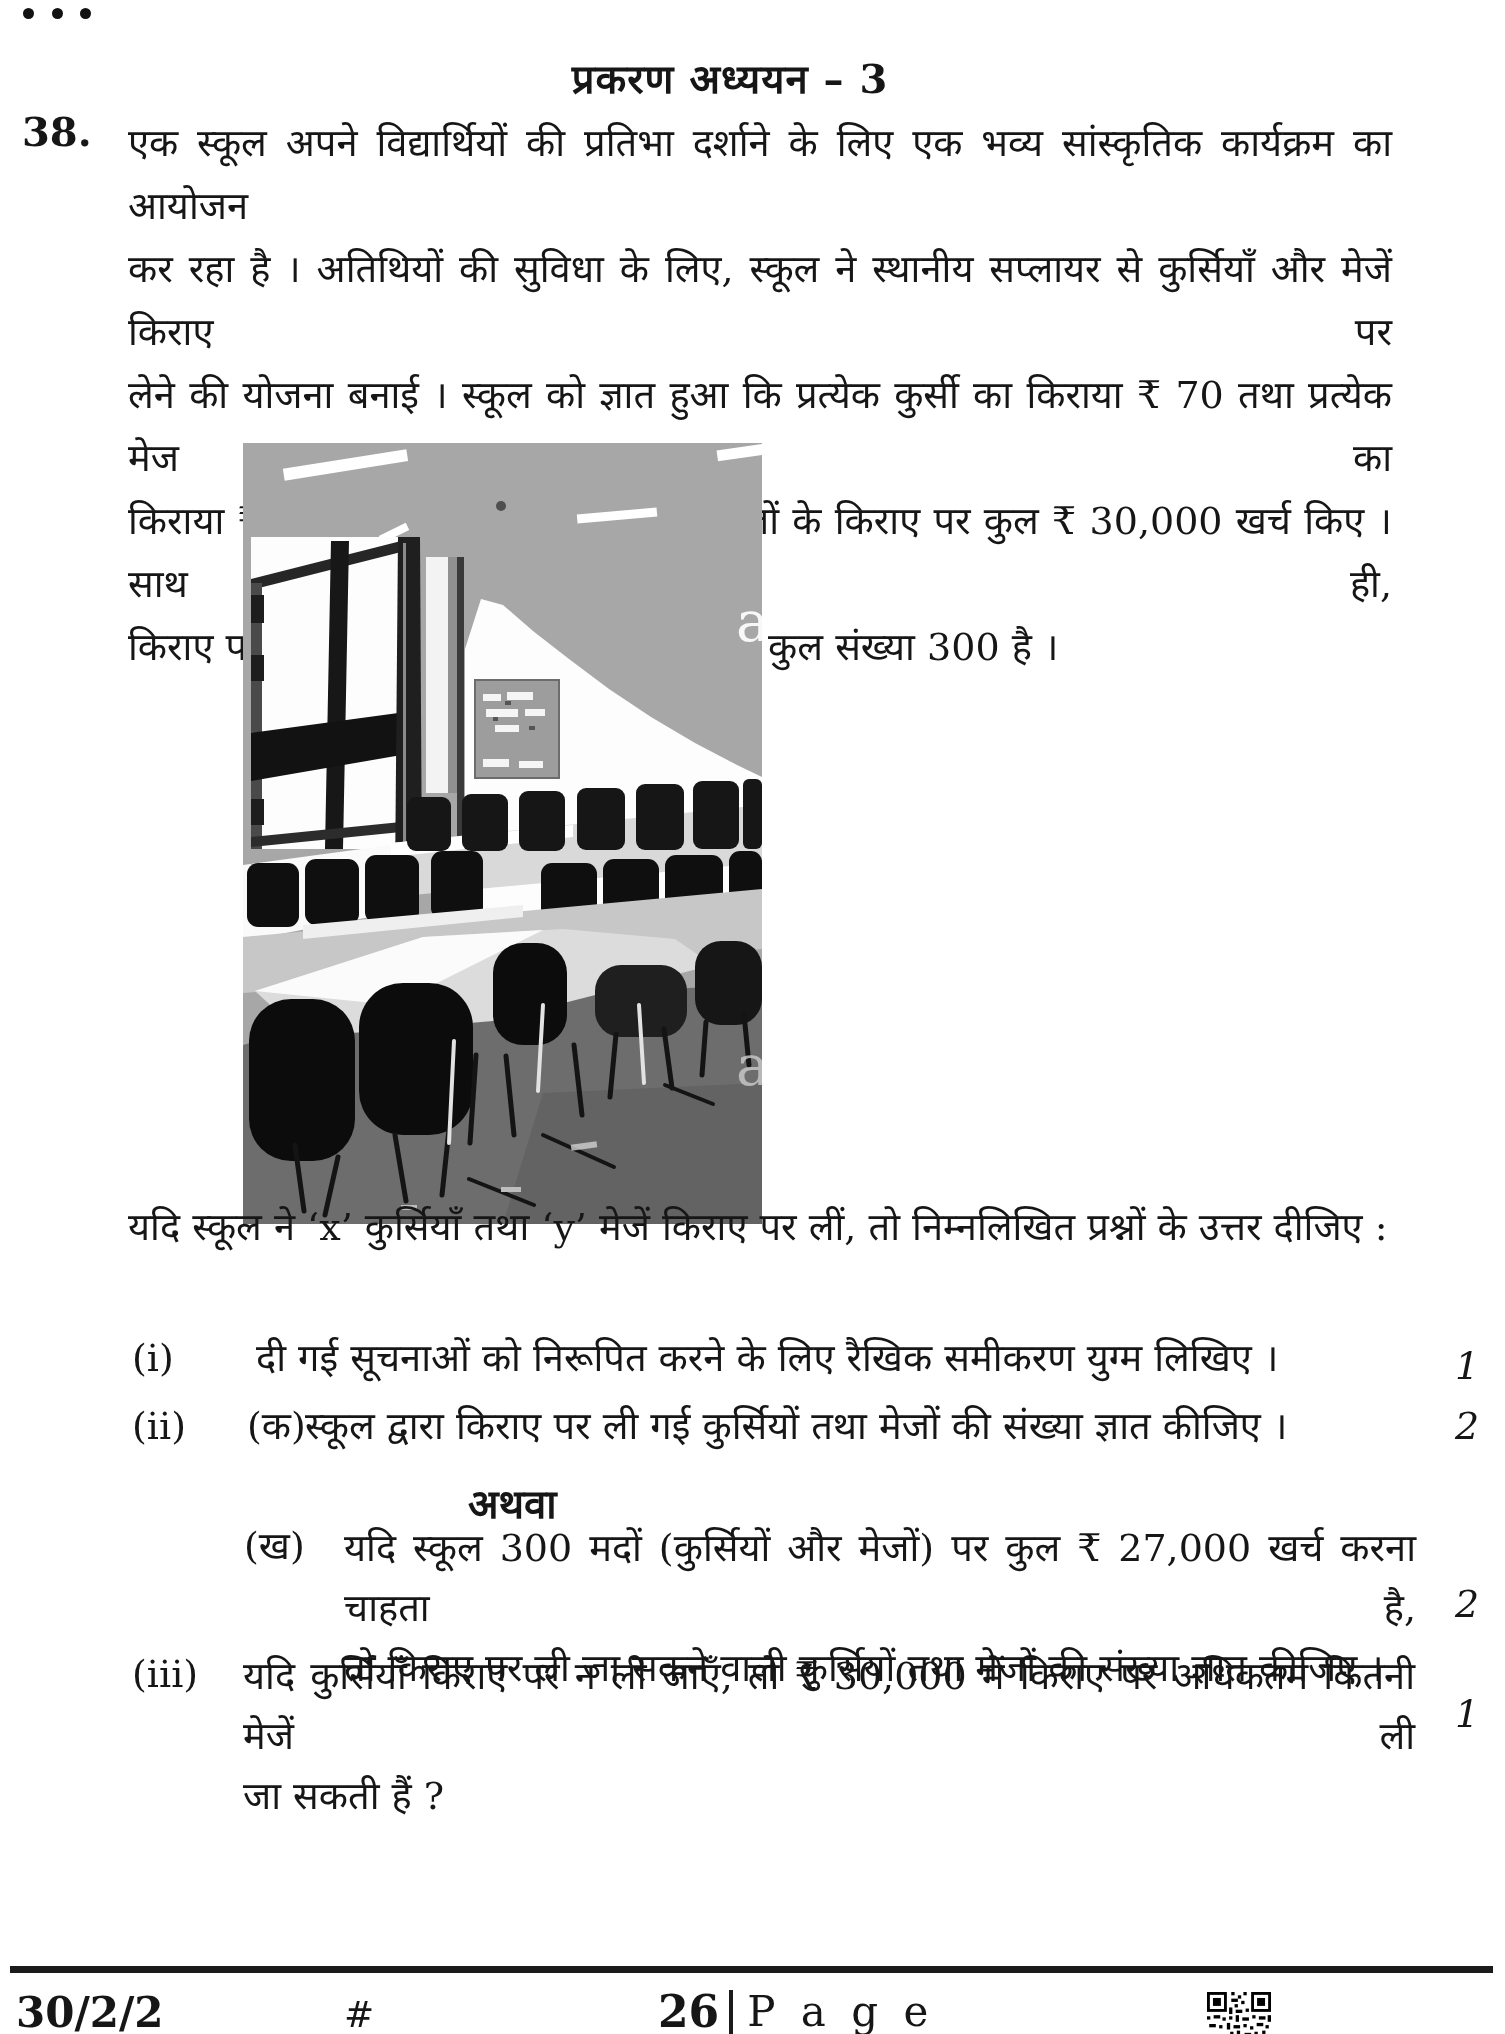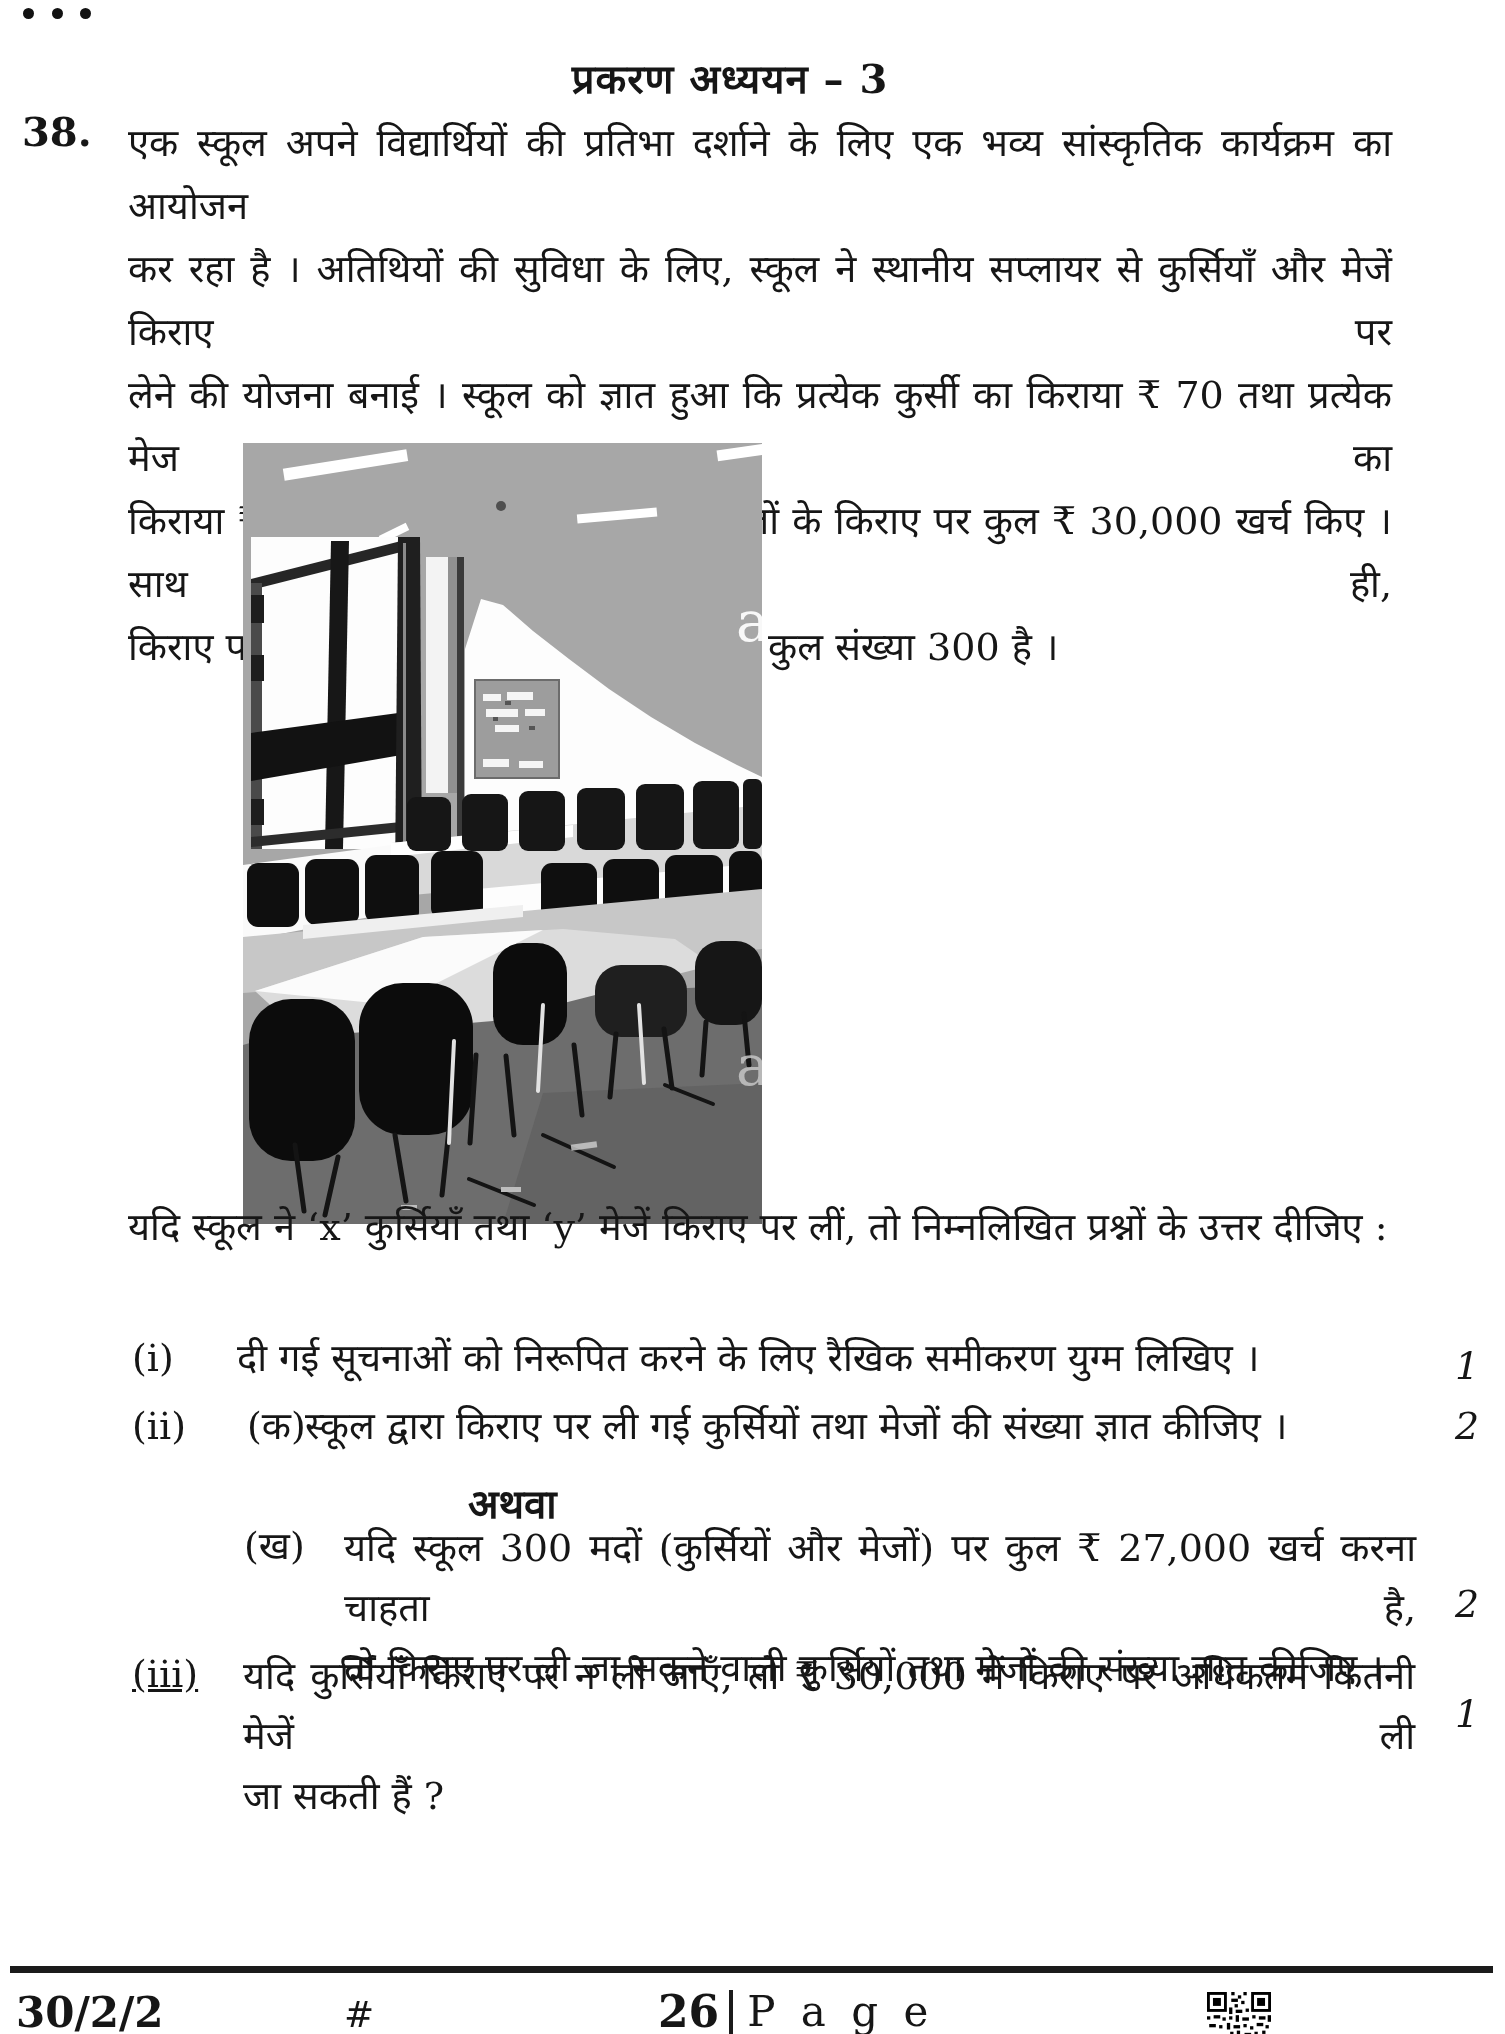--- a/index.html
+++ b/index.html
@@ -163,38 +163,38 @@
     <rect x="258" y="744" width="20" height="5" fill="#bdbdbd"></rect>
     <rect x="158" y="762" width="16" height="5" fill="#bdbdbd"></rect>
 
     <text x="493" y="198" font-size="56" fill="#ffffff" opacity="0.92" font-family="DejaVu Serif, serif">a</text>
     <text x="493" y="642" font-size="56" fill="#c6c6c6" opacity="0.85" font-family="DejaVu Serif, serif">a</text>
   </svg>
 
   <div class="abs hindi" style="top:1199px;left:128px;">यदि स्कूल ने ‘x’ कुर्सियाँ तथा ‘y’ मेजें किराए पर लीं, तो निम्नलिखित प्रश्नों के उत्तर दीजिए :</div>
 
   <div class="abs hindi" style="top:1330px;left:132px;">(i)</div>
-  <div class="abs hindi" style="top:1330px;left:237px;">दी गई सूचनाओं को निरूपित करने के लिए रैखिक समीकरण युग्म लिखिए ।</div>
+  <div class="abs hindi" style="top:1330px;left:256px;">दी गई सूचनाओं को निरूपित करने के लिए रैखिक समीकरण युग्म लिखिए ।</div>
   <div class="abs mark" style="top:1344px;left:1455px;">1</div>
 
   <div class="abs hindi" style="top:1398px;left:132px;">(ii)</div>
   <div class="abs hindi" style="top:1398px;left:247px;">(क)</div>
   <div class="abs hindi" style="top:1398px;left:305px;">स्कूल द्वारा किराए पर ली गई कुर्सियों तथा मेजों की संख्या ज्ञात कीजिए ।</div>
   <div class="abs mark" style="top:1404px;left:1455px;">2</div>
 
   <div class="abs hindi orlabel" style="top:1476px;left:468px;">अथवा</div>
 
   <div class="abs hindi" style="top:1518px;left:244px;">(ख)</div>
   <div class="abs" style="top:1518px;left:344px;width:1072px;font-size:38px;line-height:60px;">
     <div class="jline">यदि स्कूल 300 मदों (कुर्सियों और मेजों) पर कुल ₹ 27,000 खर्च करना चाहता है,</div>
     <div>तो किराए पर ली जा सकने वाली कुर्सियों तथा मेजों की संख्या ज्ञात कीजिए ।</div>
   </div>
   <div class="abs mark" style="top:1582px;left:1455px;">2</div>
 
-  <div class="abs hindi" style="top:1646px;left:132px;text-decoration:underline;">(iii)</div>
+  <div class="abs hindi" style="top:1646px;left:132px;">(iii)</div>
   <div class="abs" style="top:1646px;left:243px;width:1172px;font-size:38px;line-height:60px;">
     <div class="jline">यदि कुर्सियाँ किराए पर न ली जाएँ, तो ₹ 30,000 में किराए पर अधिकतम कितनी मेजें ली</div>
     <div>जा सकती हैं ?</div>
   </div>
   <div class="abs mark" style="top:1692px;left:1455px;">1</div>
 
   <div class="abs footer-rule"></div>
   <div class="abs fcode">30/2/2</div>
   <div class="abs fhash">#</div>
   <div class="abs fcenter">

